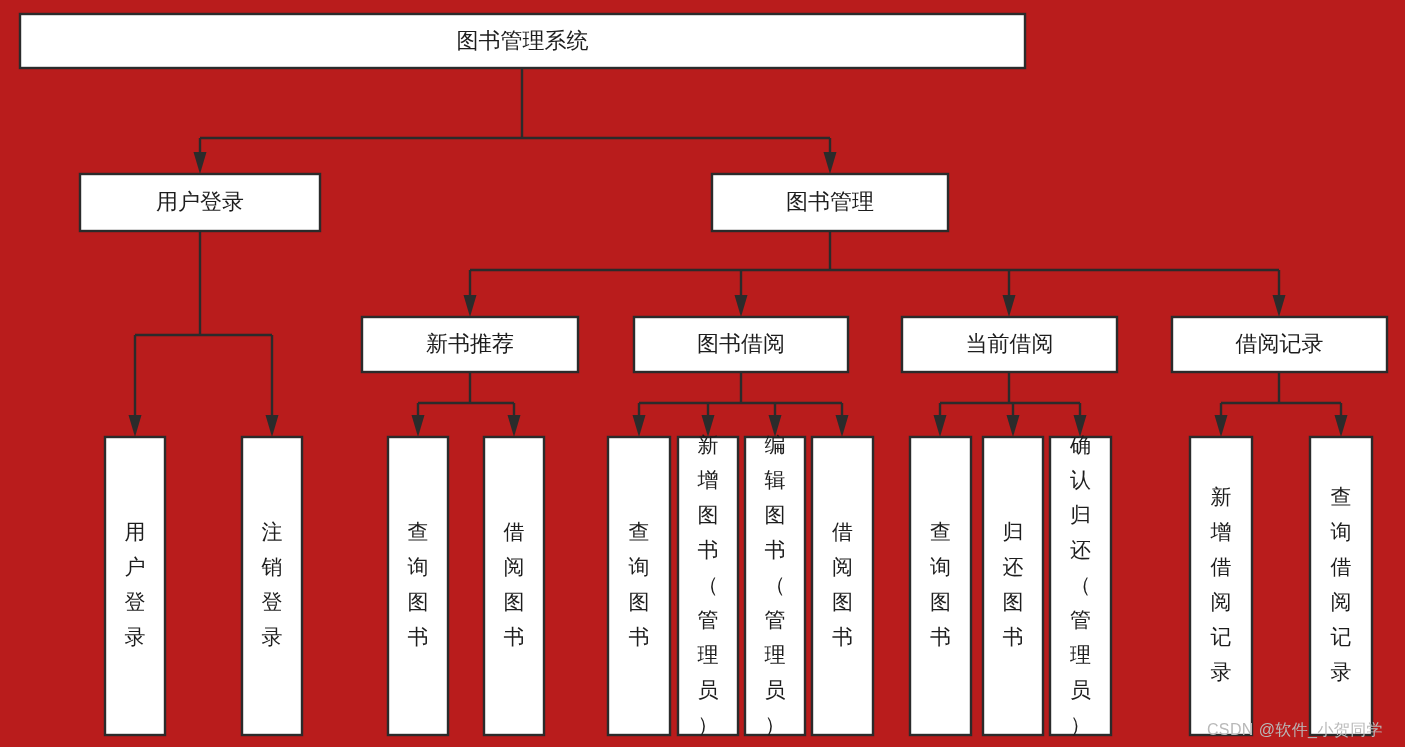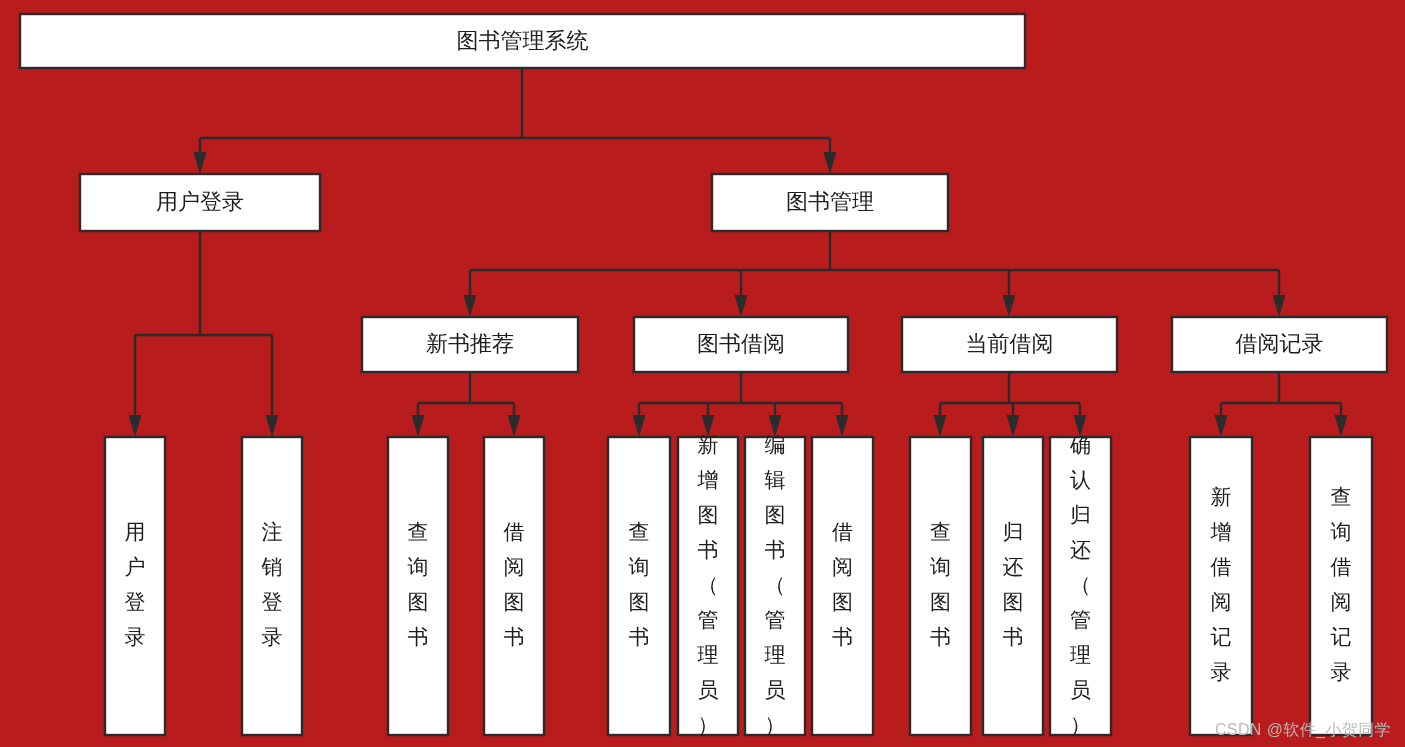--- a/index.html
+++ b/index.html
@@ -49,21 +49,21 @@
     dominant-baseline: middle;
   }
   .node-label-vertical {
     fill: #1d1d1d;
     font-family: "Liberation Sans", "DejaVu Sans", sans-serif;
     font-size: 21px;
     text-anchor: middle;
   }
   .watermark-text {
     position: absolute;
-    right: 14px;
+    right: 22px;
     bottom: 6px;
     font-family: "Liberation Sans", "DejaVu Sans", sans-serif;
     font-size: 16px;
     color: #b9b9b9;
     letter-spacing: 0.4px;
     white-space: nowrap;
     user-select: none;
   }
 </style>
 </head>

